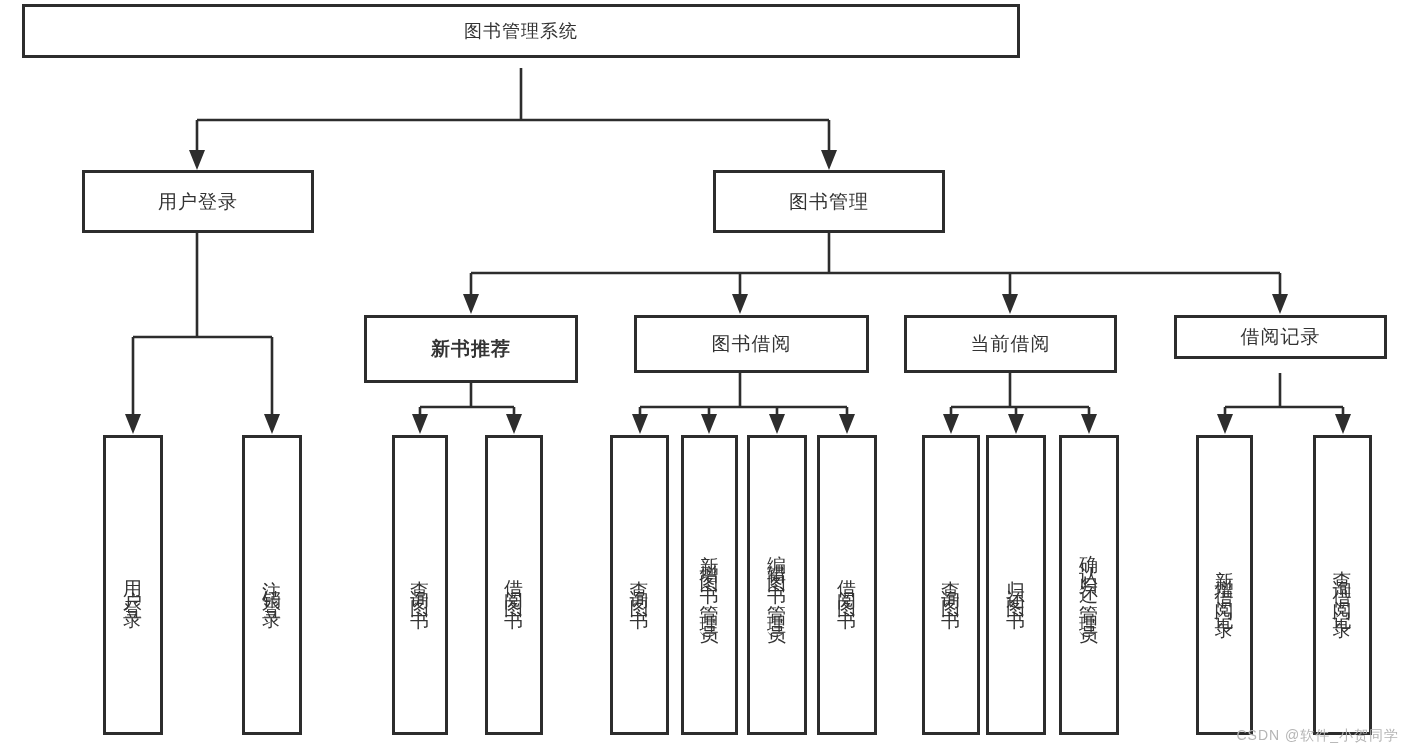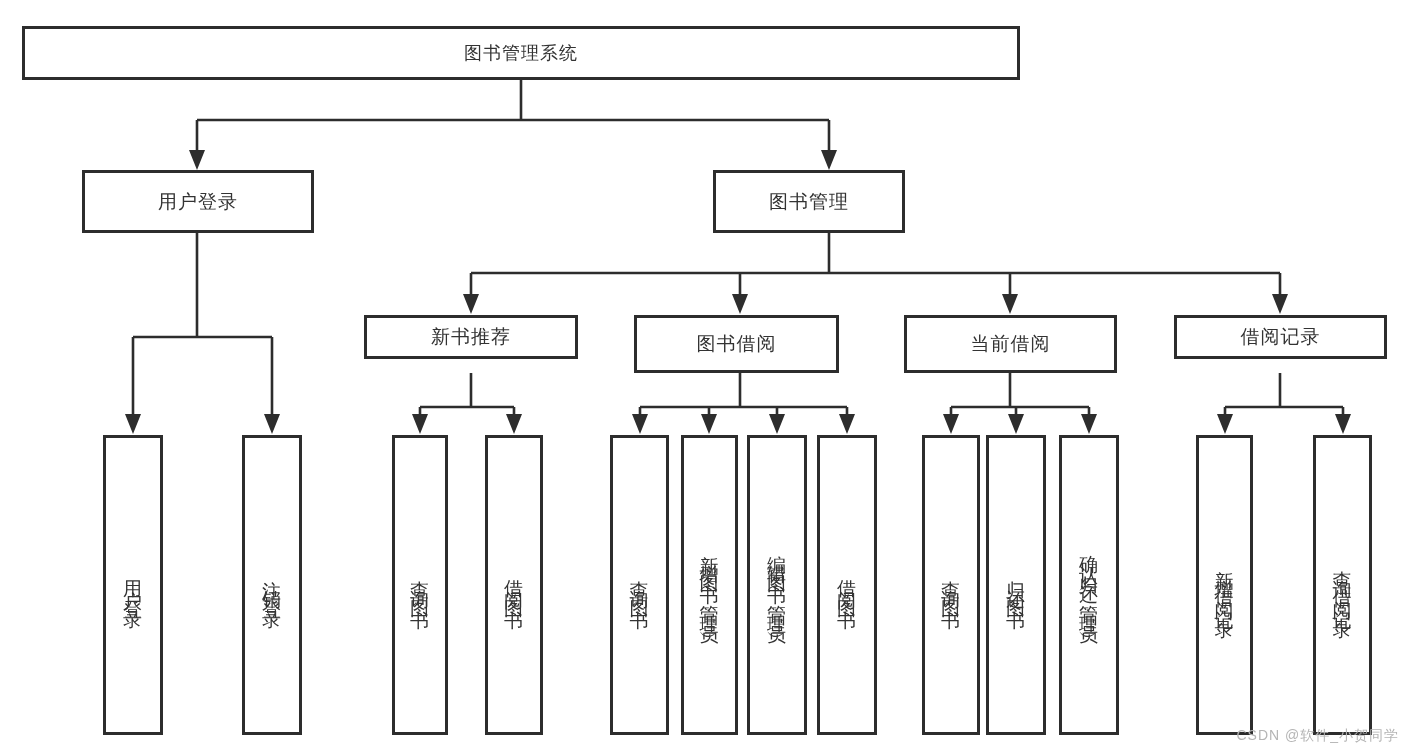--- a/index.html
+++ b/index.html
@@ -38,25 +38,25 @@
   .vlabel {
     writing-mode: vertical-rl;
     text-orientation: mixed;
     color: #333333;
     font-size: 19px;
     line-height: 1;
     letter-spacing: 10px;
     white-space: nowrap;
   }
   
-  #n-root { left: 22px;  top: 26px;  width: 998px; height: 54px; }
+  #n-root { left: 22px;  top: 4px;  width: 998px; height: 54px; }
   #n-b1   { left: 82px;  top: 170px; width: 232px; height: 63px; }
-  #n-b2   { left: 713px; top: 170px; width: 192px; height: 63px; }
-  #n-s1   { left: 364px; top: 315px; width: 214px; height: 44px; }
-  #n-s2   { left: 634px; top: 315px; width: 205px; height: 58px; }
+  #n-b2   { left: 713px; top: 170px; width: 232px; height: 63px; }
+  #n-s1   { left: 364px; top: 315px; width: 214px; height: 68px; font-weight: bold; }
+  #n-s2   { left: 634px; top: 315px; width: 235px; height: 58px; }
   #n-s3   { left: 904px; top: 315px; width: 213px; height: 58px; }
   #n-s4   { left: 1174px; top: 315px; width: 213px; height: 44px; }
   #n-l1  { left: 103px;  width: 60px; }
   #n-l2  { left: 242px;  width: 60px; }
   #n-l3  { left: 392px;  width: 56px; }
   #n-l4  { left: 485px;  width: 58px; }
   #n-l5  { left: 610px;  width: 59px; }
   #n-l6  { left: 681px;  width: 57px; }
   #n-l7  { left: 747px;  width: 60px; }
   #n-l8  { left: 817px;  width: 60px; }

